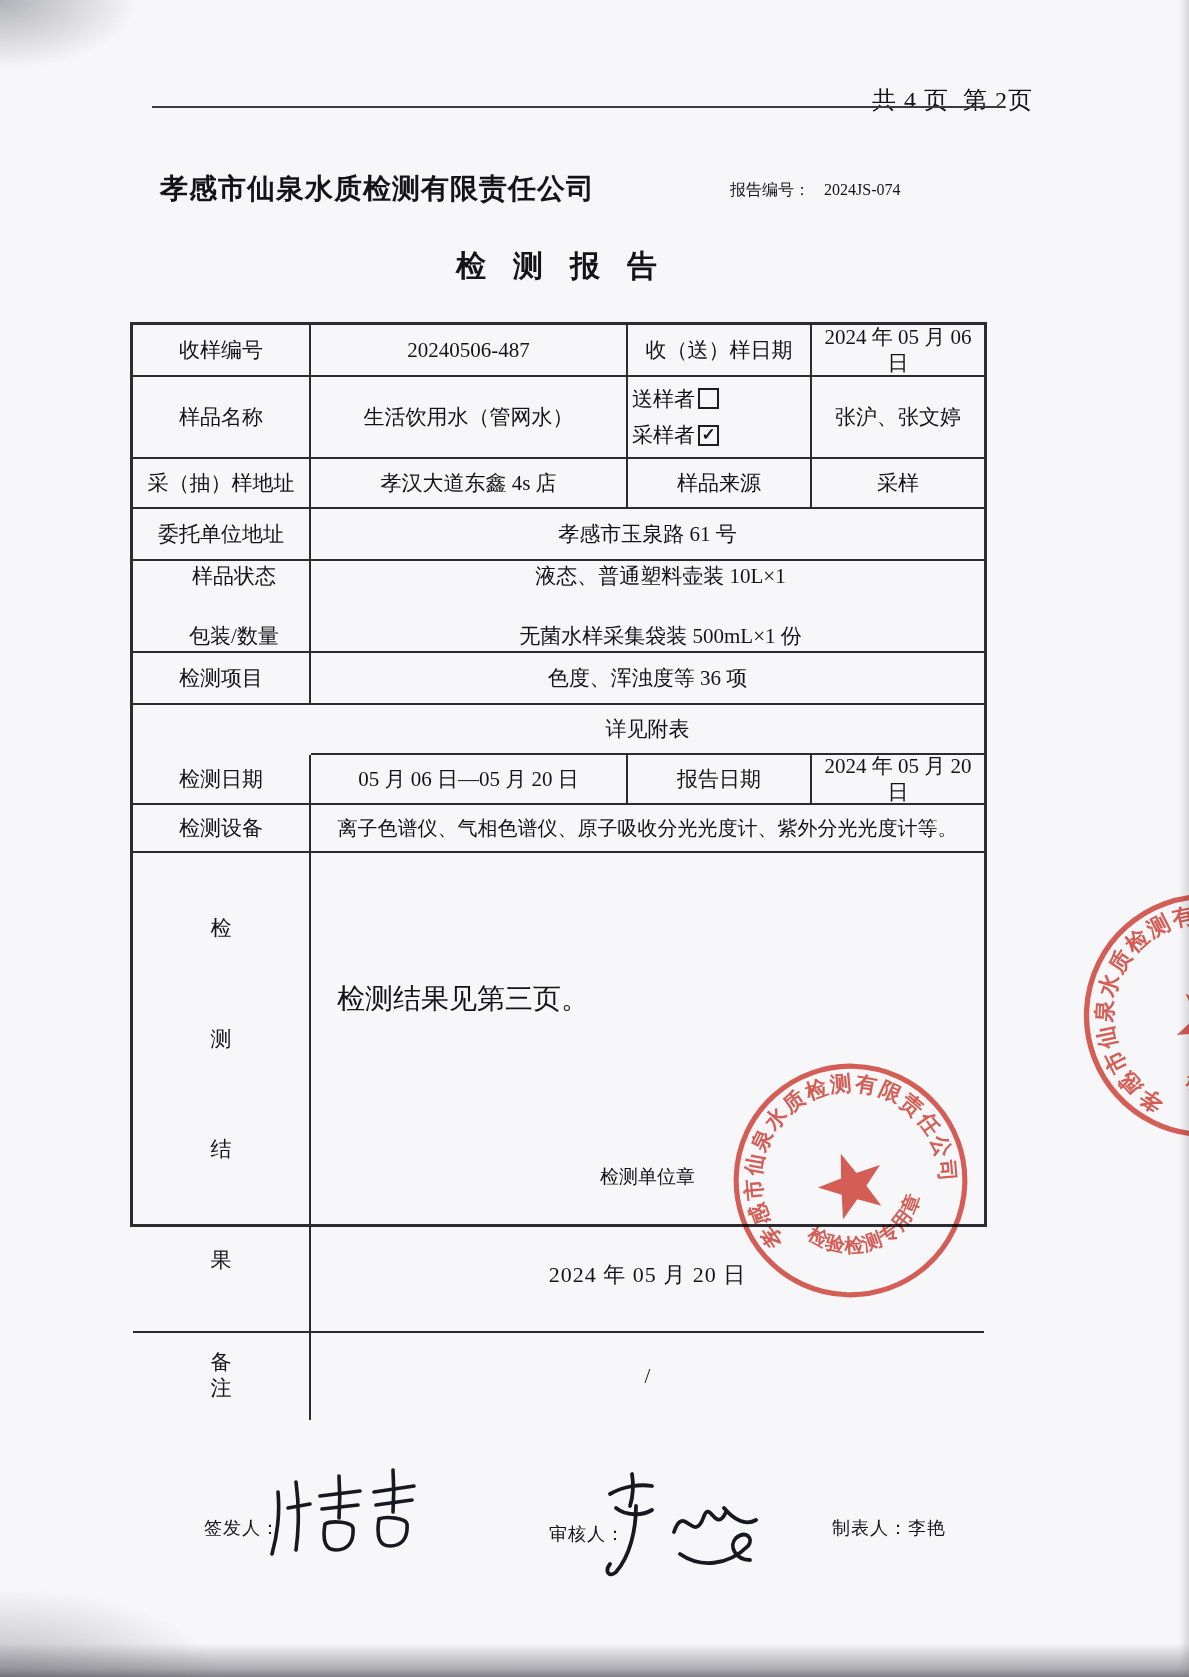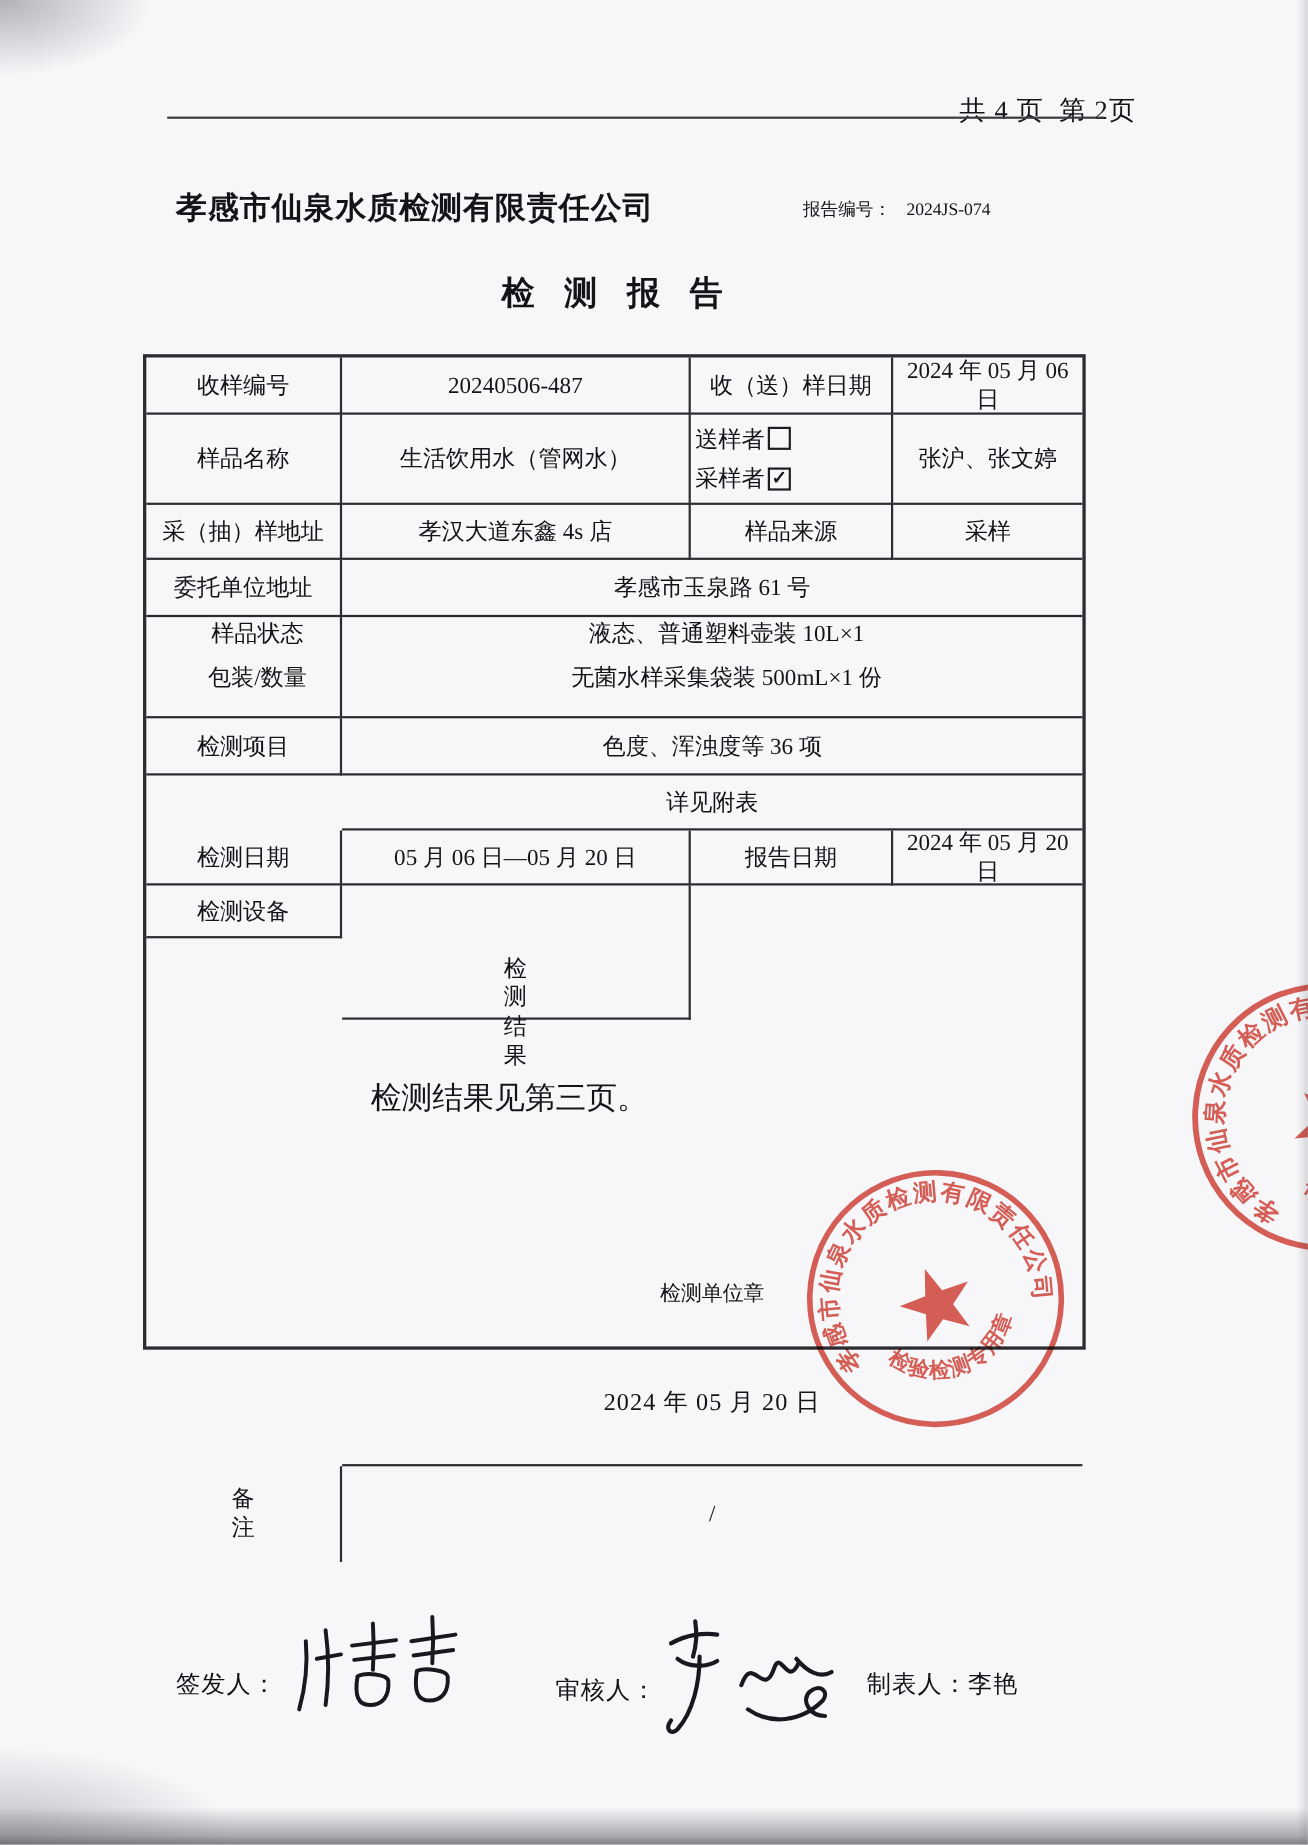--- a/index.html
+++ b/index.html
@@ -39,41 +39,41 @@
   }
   .cell{
     border-right:2px solid #2c2c30;border-bottom:2px solid #2c2c30;
     display:flex;align-items:center;justify-content:center;
     font-size:21px;text-align:center;line-height:1.25;
     box-sizing:border-box;padding:2px 6px;
   }
   .cell.lastcol{border-right:none;}
   .cell.lastrow{border-bottom:none;}
   .cell.span3{grid-column:2 / 5;border-right:none;}
-  .cell.two-line{flex-direction:column;justify-content:flex-start;gap:14px;padding-left:32px;}
+  .cell.two-line{flex-direction:column;justify-content:space-between;gap:14px;padding-left:32px;}
   .cell.cb-cell{flex-direction:column;align-items:flex-start;justify-content:center;gap:10px;padding-left:4px;}
   .cbline{display:flex;align-items:center;}
   .cb{display:inline-block;width:17px;height:17px;border:2px solid #1d1d22;margin-left:3px;
     font-size:17px;line-height:15px;text-align:center;font-weight:bold;}
   .cell.vert{flex-direction:column;justify-content:space-between;}
   .vert-pad-result{padding-top:62px;padding-bottom:58px;}
   .vert-pad-remark{padding-top:16px;padding-bottom:18px;}
   .cell.rel{position:relative;display:block;}
   .result-note{position:absolute;left:26px;top:128px;font-size:28px;}
   .seal-caption{position:absolute;left:0;top:312px;width:100%;text-align:center;font-size:19px;}
   .result-date{position:absolute;left:0;top:408px;width:100%;text-align:center;font-size:22px;letter-spacing:1px;}
   .equip{font-size:20px;}
 
   
   .stamp{mix-blend-mode:multiply;opacity:.93;z-index:5;pointer-events:none;}
   .stamp-main{left:728px;top:1058px;transform:rotate(-20deg);}
   .stamp-clipped{left:1078px;top:888px;transform:rotate(-42deg);}
 
   
-  .footer-label{font-size:22px;letter-spacing:1px;}
+  .footer-label{font-size:18px;letter-spacing:1px;margin-left:44px;}
   .sig{z-index:2;}
 </style>
 </head>
 <body>
 
 <div class="abs corner-shade-tl"></div>
 <div class="abs corner-shade-bl"></div>
 <div class="abs edge-shade-bottom"></div>
 <div class="abs edge-shade-right"></div>
 
@@ -125,20 +125,21 @@
   <div class="cell span3">色度、浑浊度等 36 项</div>
 
   <div class="cell span3">详见附表</div>
 
   <div class="cell">检测日期</div>
   <div class="cell">05 月 06 日—05 月 20 日</div>
   <div class="cell">报告日期</div>
   <div class="cell lastcol">2024 年 05 月 20 日</div>
 
   <div class="cell">检测设备</div>
+  <div class="cell span3 equip">离子色谱仪、气相色谱仪、原子吸收分光光度计、紫外分光光度计等。</div>
 
   <div class="cell vert vert-pad-result">
     <span>检</span>
     <span>测</span>
     <span>结</span>
     <span>果</span>
   </div>
   <div class="cell span3 rel">
     <div class="result-note">检测结果见第三页。</div>
     <div class="seal-caption">检测单位章</div>

